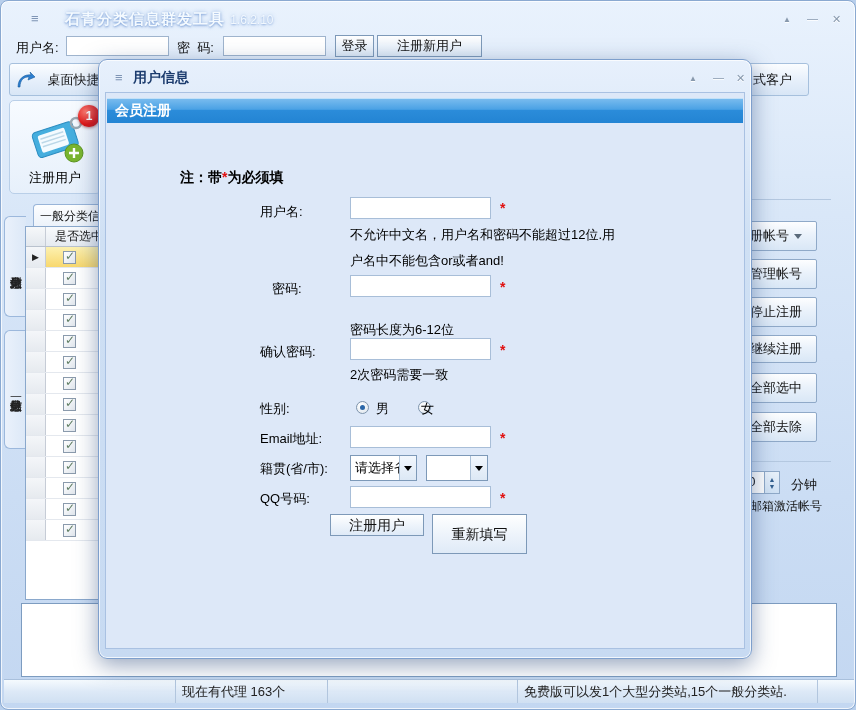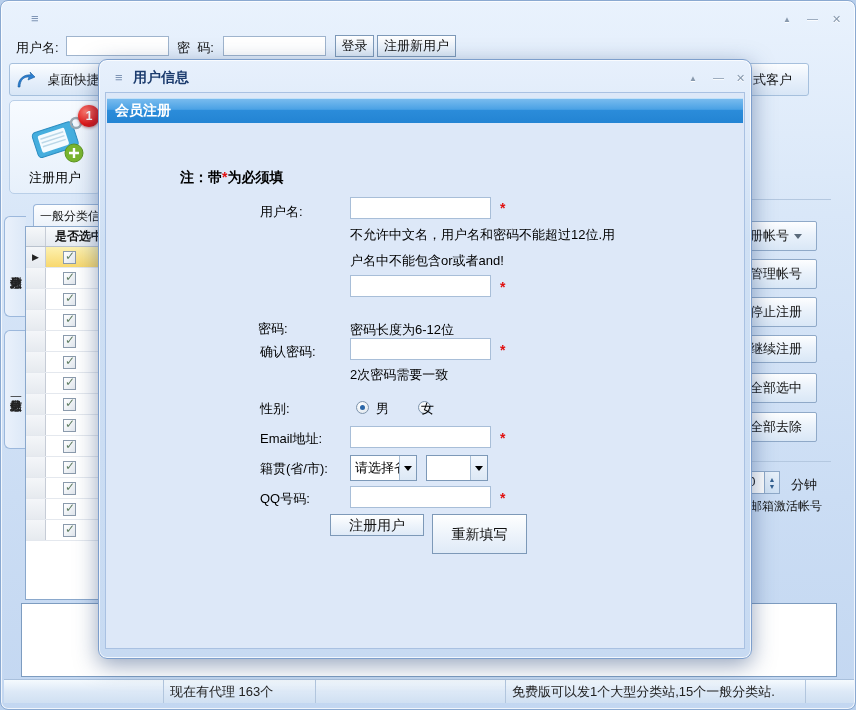--- a/index.html
+++ b/index.html
@@ -63,21 +63,21 @@
   }
   .gridbody{ background:#fff; border:1px solid #8aa8cc; overflow:hidden; }
   .grow{ display:flex; height:21px; border-bottom:1px solid #e4e8ee; background:#fff; }
   .grow .rhead{ width:20px; background:linear-gradient(180deg,#f4f6f9,#e6eaef); border-right:1px solid #c6ccd6;
      font-size:9px; color:#222; display:flex; align-items:center; justify-content:center; }
   .grow .rcell{ flex:1; display:flex; align-items:center; }
   .grow.selected .rcell{ background:linear-gradient(180deg,#fdf1b0,#f8d86e); }
   .grow.selected .rhead::after{ content:"▶"; }
   .ghead{ display:flex; height:20px; border-bottom:1px solid #b9c2ce; }
   .ghead .corner{ width:20px; background:linear-gradient(180deg,#f6f8fa,#e3e8ee); border-right:1px solid #c6ccd6;}
-  .ghead .hcell{ flex:1; background:linear-gradient(180deg,#f8fafc,#e6ebf1); font-size:12px; font-weight:bold;
+  .ghead .hcell{ flex:1; background:linear-gradient(180deg,#f8fafc,#e6ebf1); font-size:12px; font-weight:normal;
      color:#111; display:flex; align-items:center; padding-left:9px; border-right:1px solid #c6ccd6; white-space:nowrap;}
   .cbx{ width:13px; height:13px; border:1px solid #8a9aac; background:linear-gradient(135deg,#fff,#dfe5ec);
      margin-left:17px; position:relative; }
   .cbx.checked::after{ content:"✓"; position:absolute; left:1px; top:-3px; font-size:12px; font-weight:bold; color:#5f7d62; }
 
   
   .rbtn{
     background:linear-gradient(180deg,#fdfeff,#eaf2fb 45%,#d9e7f6);
     border:1px solid #8fa9c8; border-radius:2px; font-size:13px; color:#111;
     display:flex; align-items:center; justify-content:flex-end; padding-right:14px; gap:5px;
@@ -89,21 +89,21 @@
   .spin{ background:#fff; border:1px solid #8fa9c8; display:flex; }
   .spin .val{ flex:1; font-size:13px; padding:2px 2px 0 4px; color:#111;}
   .spin .arrows{ width:15px; background:linear-gradient(180deg,#e8f1fb,#cfe1f4); border-left:1px solid #8fa9c8;
     display:flex; flex-direction:column; align-items:center; justify-content:center; font-size:7px; color:#33608f; line-height:7px;}
   .hline{ border-top:1px solid #b4c8e0; }
 
   
   .statusbar{
     position:absolute; left:3px; top:678px; width:850px; height:24px;
     background:linear-gradient(180deg,#f5fafe,#dde9f7 50%,#d0e0f2);
-    border-top:1px solid #a9c0dc; display:flex; font-size:13px; color:#222;
+    border-top:1px solid #a9c0dc; display:flex; font-size:13px; color:#222;padding-left:12px;
   }
   .scell{ border-right:1px solid #b2c6de; height:100%; display:flex; align-items:center; padding:0 6px; white-space:nowrap; overflow:hidden;}
 
   
   .dialog{
     position:absolute; left:97px; top:58px; width:654px; height:600px;
     background:linear-gradient(180deg,#e7f0fc,#cfe0f4 30%,#c7daf2);
     border:1px solid #7e9fcc; border-radius:9px; z-index:10;
     box-shadow:0 6px 22px rgba(45,75,125,.5), inset 0 0 0 1px rgba(255,255,255,.75);
   }
@@ -132,31 +132,35 @@
   .radio{ width:13px; height:13px; border-radius:50%; border:1px solid #7e94ac; background:radial-gradient(circle at 35% 30%,#fff,#dce4ec); position:relative; display:inline-block;}
   .radio.on::after{ content:""; position:absolute; left:3px; top:3px; width:5px; height:5px; border-radius:50%; background:#2a66a8;}
 </style>
 </head>
 <body>
 
 <div class="window">
 
   <div class="titlebar">
     <span class="abs menu-glyph" style="left:30px;top:10px;">≡</span>
+    <div class="win-title">
+      <span>石青分类信息群发工具</span>
+      <span class="ver">1.6.2.10</span>
+    </div>
     <span class="abs winctl" style="left:782px;top:13px;font-size:8px;">▲</span>
     <span class="abs winctl" style="left:806px;top:11px;">—</span>
     <span class="abs winctl" style="left:831px;top:12px;">✕</span>
   </div>
 
   <span class="abs lbl" style="left:15px;top:38px;">用户名:</span>
   <input class="abs txt" style="left: 65px; top: 35px; width: 103px;" value="">
   <span class="abs lbl" style="left:176px;top:38px;white-space:pre;">密  码:</span>
   <input class="abs txt" style="left: 222px; top: 35px; width: 103px;" value="">
   <button class="abs btn" style="left:334px;top:34px;width:39px;height:22px;">登录</button>
-  <button class="abs btn" style="left:376px;top:34px;width:79px;height:22px;">注册新用户</button>
+  <button class="abs btn" style="left:376px;top:34px;width:105px;height:22px;">注册新用户</button>
 
   <div class="abs toolbtn" style="left:8px;top:62px;width:97px;height:33px;">
     <svg width="20" height="18" viewBox="0 0 20 18">
       <path d="M2 16 C2 7, 9 3, 15 4 L14 1 L19 6 L12 9 L13 6 C8 5.5, 4 9, 4 16 Z" fill="#2d7fd0" stroke="#1a5ea0" stroke-width="0.6"></path>
     </svg>
     <span>桌面快捷</span>
   </div>
   <div class="abs toolbtn" style="left:690px;top:62px;width:118px;height:33px;justify-content:flex-end;padding-right:16px;">
     <span>式客户</span>
   </div>
@@ -334,21 +338,21 @@
       </div>
 
       
       <span class="abs flabel" style="left:154px;top:110px;">用户名:</span>
       <input class="abs finput" style="left: 244px; top: 104px;" value="">
       <span class="abs star" style="left:394px;top:107px;">*</span>
       <span class="abs fnote" style="left:244px;top:133px;">不允许中文名，用户名和密码不能超过12位.用</span>
       <span class="abs fnote" style="left:244px;top:159px;">户名中不能包含or或者and!</span>
 
       
-      <span class="abs flabel" style="left:152px;top:187px;margin-top:40px;">密码:</span>
+      <span class="abs flabel" style="left:166px;top:187px;">密码:</span>
       <input class="abs finput" style="left: 244px; top: 182px;" value="">
       <span class="abs star" style="left:394px;top:186px;">*</span>
       <span class="abs fnote" style="left:244px;top:212px;margin-top:16px;">密码长度为6-12位</span>
 
       
       <span class="abs flabel" style="left:154px;top:250px;">确认密码:</span>
       <input class="abs finput" style="left: 244px; top: 245px;" value="">
       <span class="abs star" style="left:394px;top:249px;">*</span>
       <span class="abs fnote" style="left:244px;top:273px;">2次密码需要一致</span>
 

